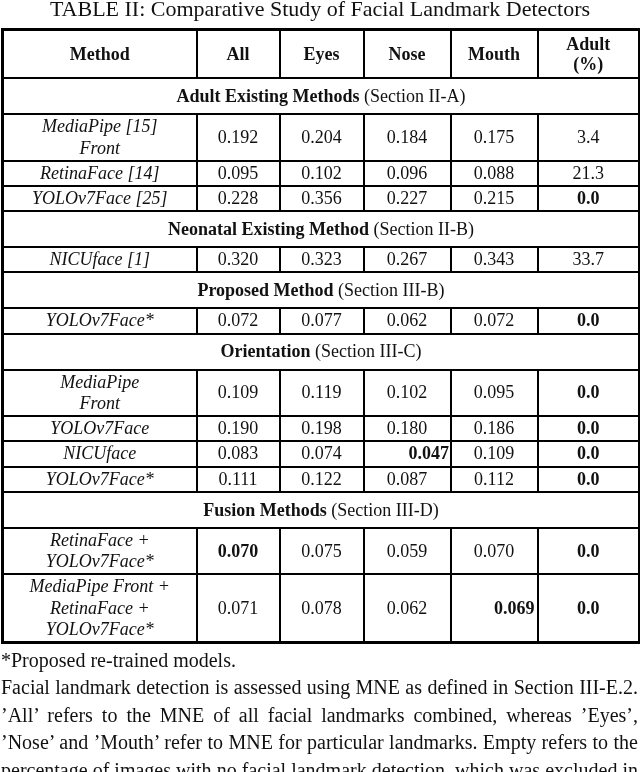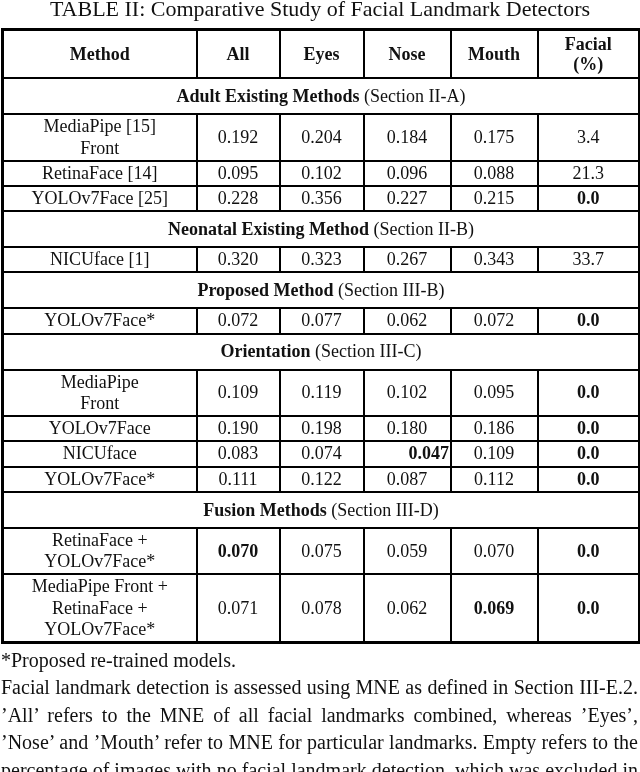--- a/index.html
+++ b/index.html
@@ -37,21 +37,21 @@
   }
   .cmp th.hdr {
     font-weight: bold;
     padding: 3px 2px;
     line-height: 1.12;
     height: 47px;
   }
   .pre { white-space: pre-line; }
   td.section { line-height: 1.15; height: 36px; }
   .shb { font-weight: bold; }
-  td.method { white-space: pre-line; }
+  td.method { white-space: pre-line; font-style: italic; }
   tr.single td { height: 25px; }
   .fn {
     width: 637px;
     margin: 5px 0 0 1px;
     font-size: 20px;
   }
   .fn-star { margin: 0 0 2px 0; }
   .fn-body {
     margin: 0;
     text-align: justify;
@@ -75,21 +75,21 @@
         <col style="width:102px">
     </colgroup>
 
     <tbody>
         <tr>
       <th class="hdr">Method</th>
       <th class="hdr">All</th>
       <th class="hdr">Eyes</th>
       <th class="hdr">Nose</th>
       <th class="hdr">Mouth</th>
-      <th class="hdr pre">Facial
+      <th class="hdr pre">Adult
 (%)</th>
     </tr>
 
     <tr>
       <td class="section" colspan="6"><span class="shb">Adult Existing Methods</span> <span>(Section II-A)</span></td>
     </tr>
     <tr>
       <td class="method">MediaPipe [15]
 Front</td>
       <td class="val">0.192</td>
@@ -188,21 +188,21 @@
       <td class="val">0.070</td>
       <td class="val" style="font-weight: bold;">0.0</td>
     </tr>
     <tr>
       <td class="method">MediaPipe Front +
 RetinaFace +
 YOLOv7Face*</td>
       <td class="val">0.071</td>
       <td class="val">0.078</td>
       <td class="val">0.062</td>
-      <td class="val" style="font-weight: bold;">0.069</td>
+      <td class="val" style="font-weight: bold; text-align: right;">0.069</td>
       <td class="val" style="font-weight: bold;">0.0</td>
     </tr>
   </tbody>
     </table>
 
   <div class="fn">
     <div class="fn-star">*Proposed re-trained models.</div>
     <p class="fn-body">Facial landmark detection is assessed using MNE as defined in Section III-E.2. ’All’ refers to the MNE of all facial landmarks combined, whereas ’Eyes’, ’Nose’ and ’Mouth’ refer to MNE for particular landmarks. Empty refers to the percentage of images with no facial landmark detection, which was excluded in the calculation of MNE.</p>
   </div>
 

